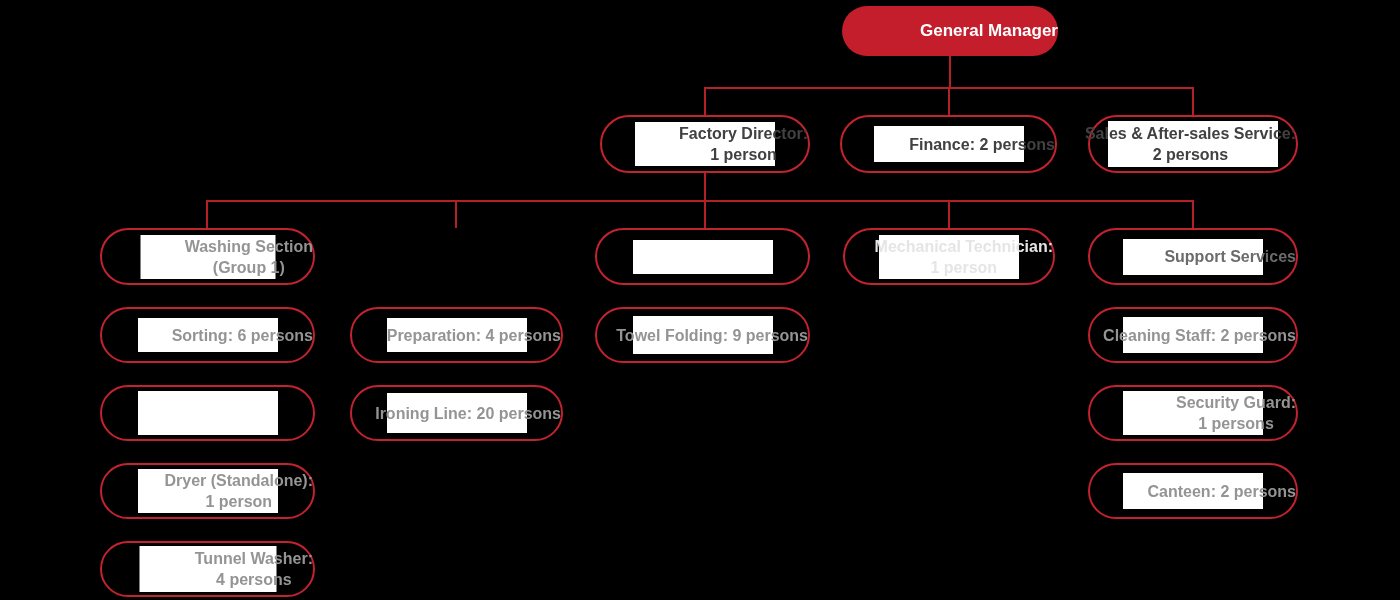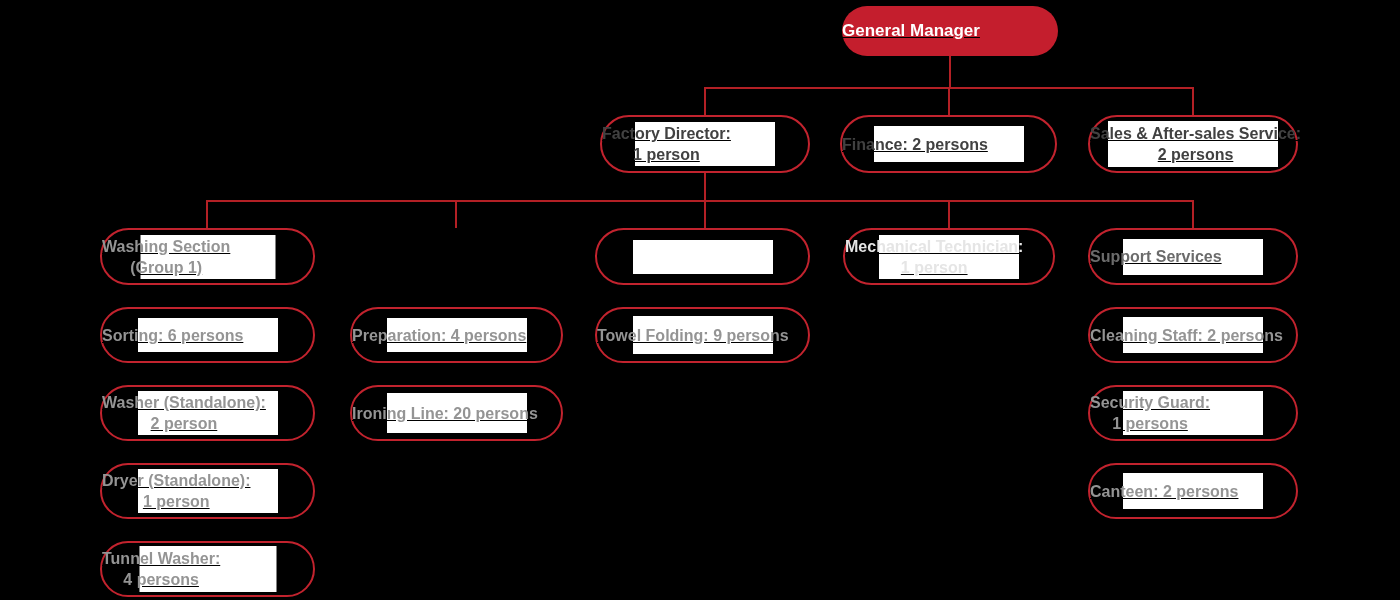--- a/index.html
+++ b/index.html
@@ -18,22 +18,21 @@
   .edge {
     position: absolute;
     pointer-events: none;
   }
   .node {
     position: absolute;
     box-sizing: border-box;
     border-radius: 29px;
     display: flex;
     align-items: center;
-    justify-content: flex-start;
-    text-decoration: underline;
+    justify-content: flex-end;
   }
   .node.outline {
     border: 2px solid #c2232e;
     background: transparent;
   }
   .node.filled {
     background: #c41e2d;
     border: none;
   }
   .label-bg {
@@ -124,24 +123,20 @@
       </div>
     </div>
     <div class="node outline" style="left: 100px; top: 307px; width: 215px; height: 56px; border-color: rgb(194, 35, 46);">
       <div class="label-bg" style="width: 140px; height: 34px; background: rgb(255, 255, 255);"></div>
       <div class="label" style="color: rgb(148, 148, 148);">
         <span class="label-line">Sorting: 6 persons</span>
       </div>
     </div>
     <div class="node outline" style="left: 100px; top: 385px; width: 215px; height: 56px; border-color: rgb(194, 35, 46);">
       <div class="label-bg" style="width: 140px; height: 44px; background: rgb(255, 255, 255);"></div>
-      <div class="label" style="color: rgb(148, 148, 148);">
-        <span class="label-line">Washer (Standalone):</span>
-        <span class="label-line">2 person</span>
-      </div>
     </div>
     <div class="node outline" style="left: 100px; top: 463px; width: 215px; height: 56px; border-color: rgb(194, 35, 46);">
       <div class="label-bg" style="width: 140px; height: 44px; background: rgb(255, 255, 255);"></div>
       <div class="label" style="color: rgb(148, 148, 148);">
         <span class="label-line">Dryer (Standalone):</span>
         <span class="label-line">1 person</span>
       </div>
     </div>
     <div class="node outline" style="left: 100px; top: 541px; width: 215px; height: 56px; border-color: rgb(194, 35, 46);">
       <div class="label-bg" style="width: 137px; height: 46px; background: rgb(255, 255, 255);"></div>

